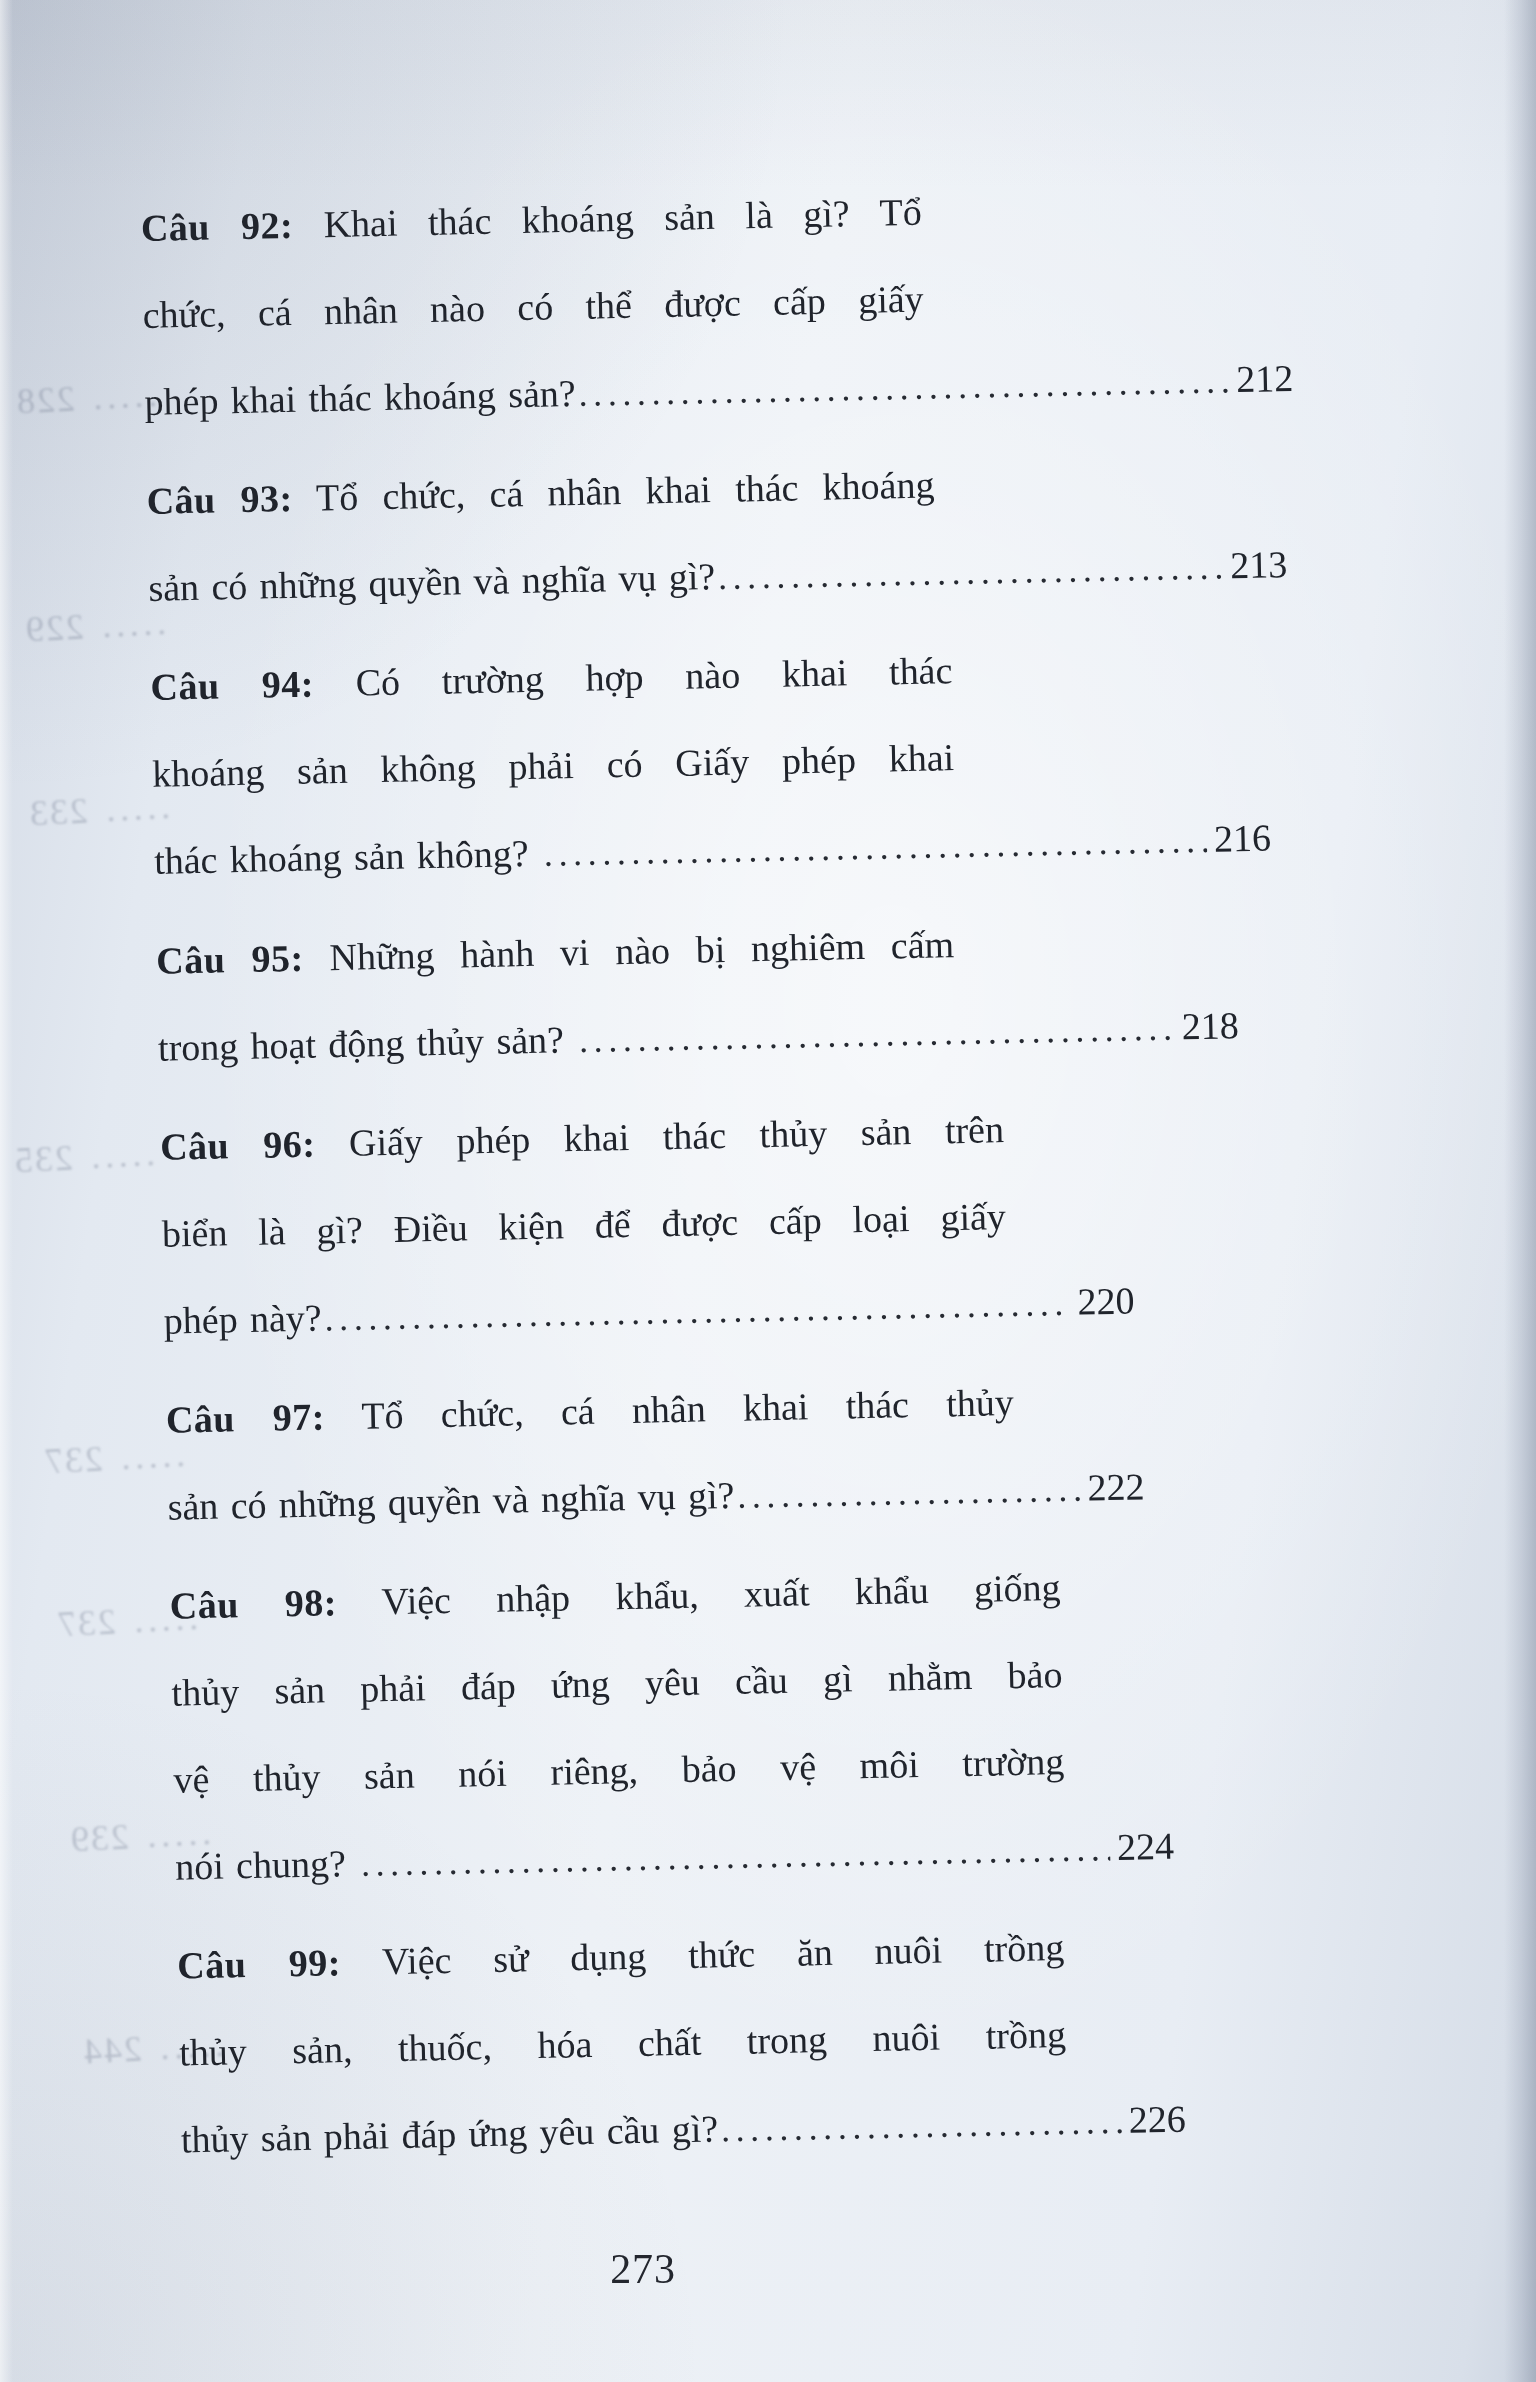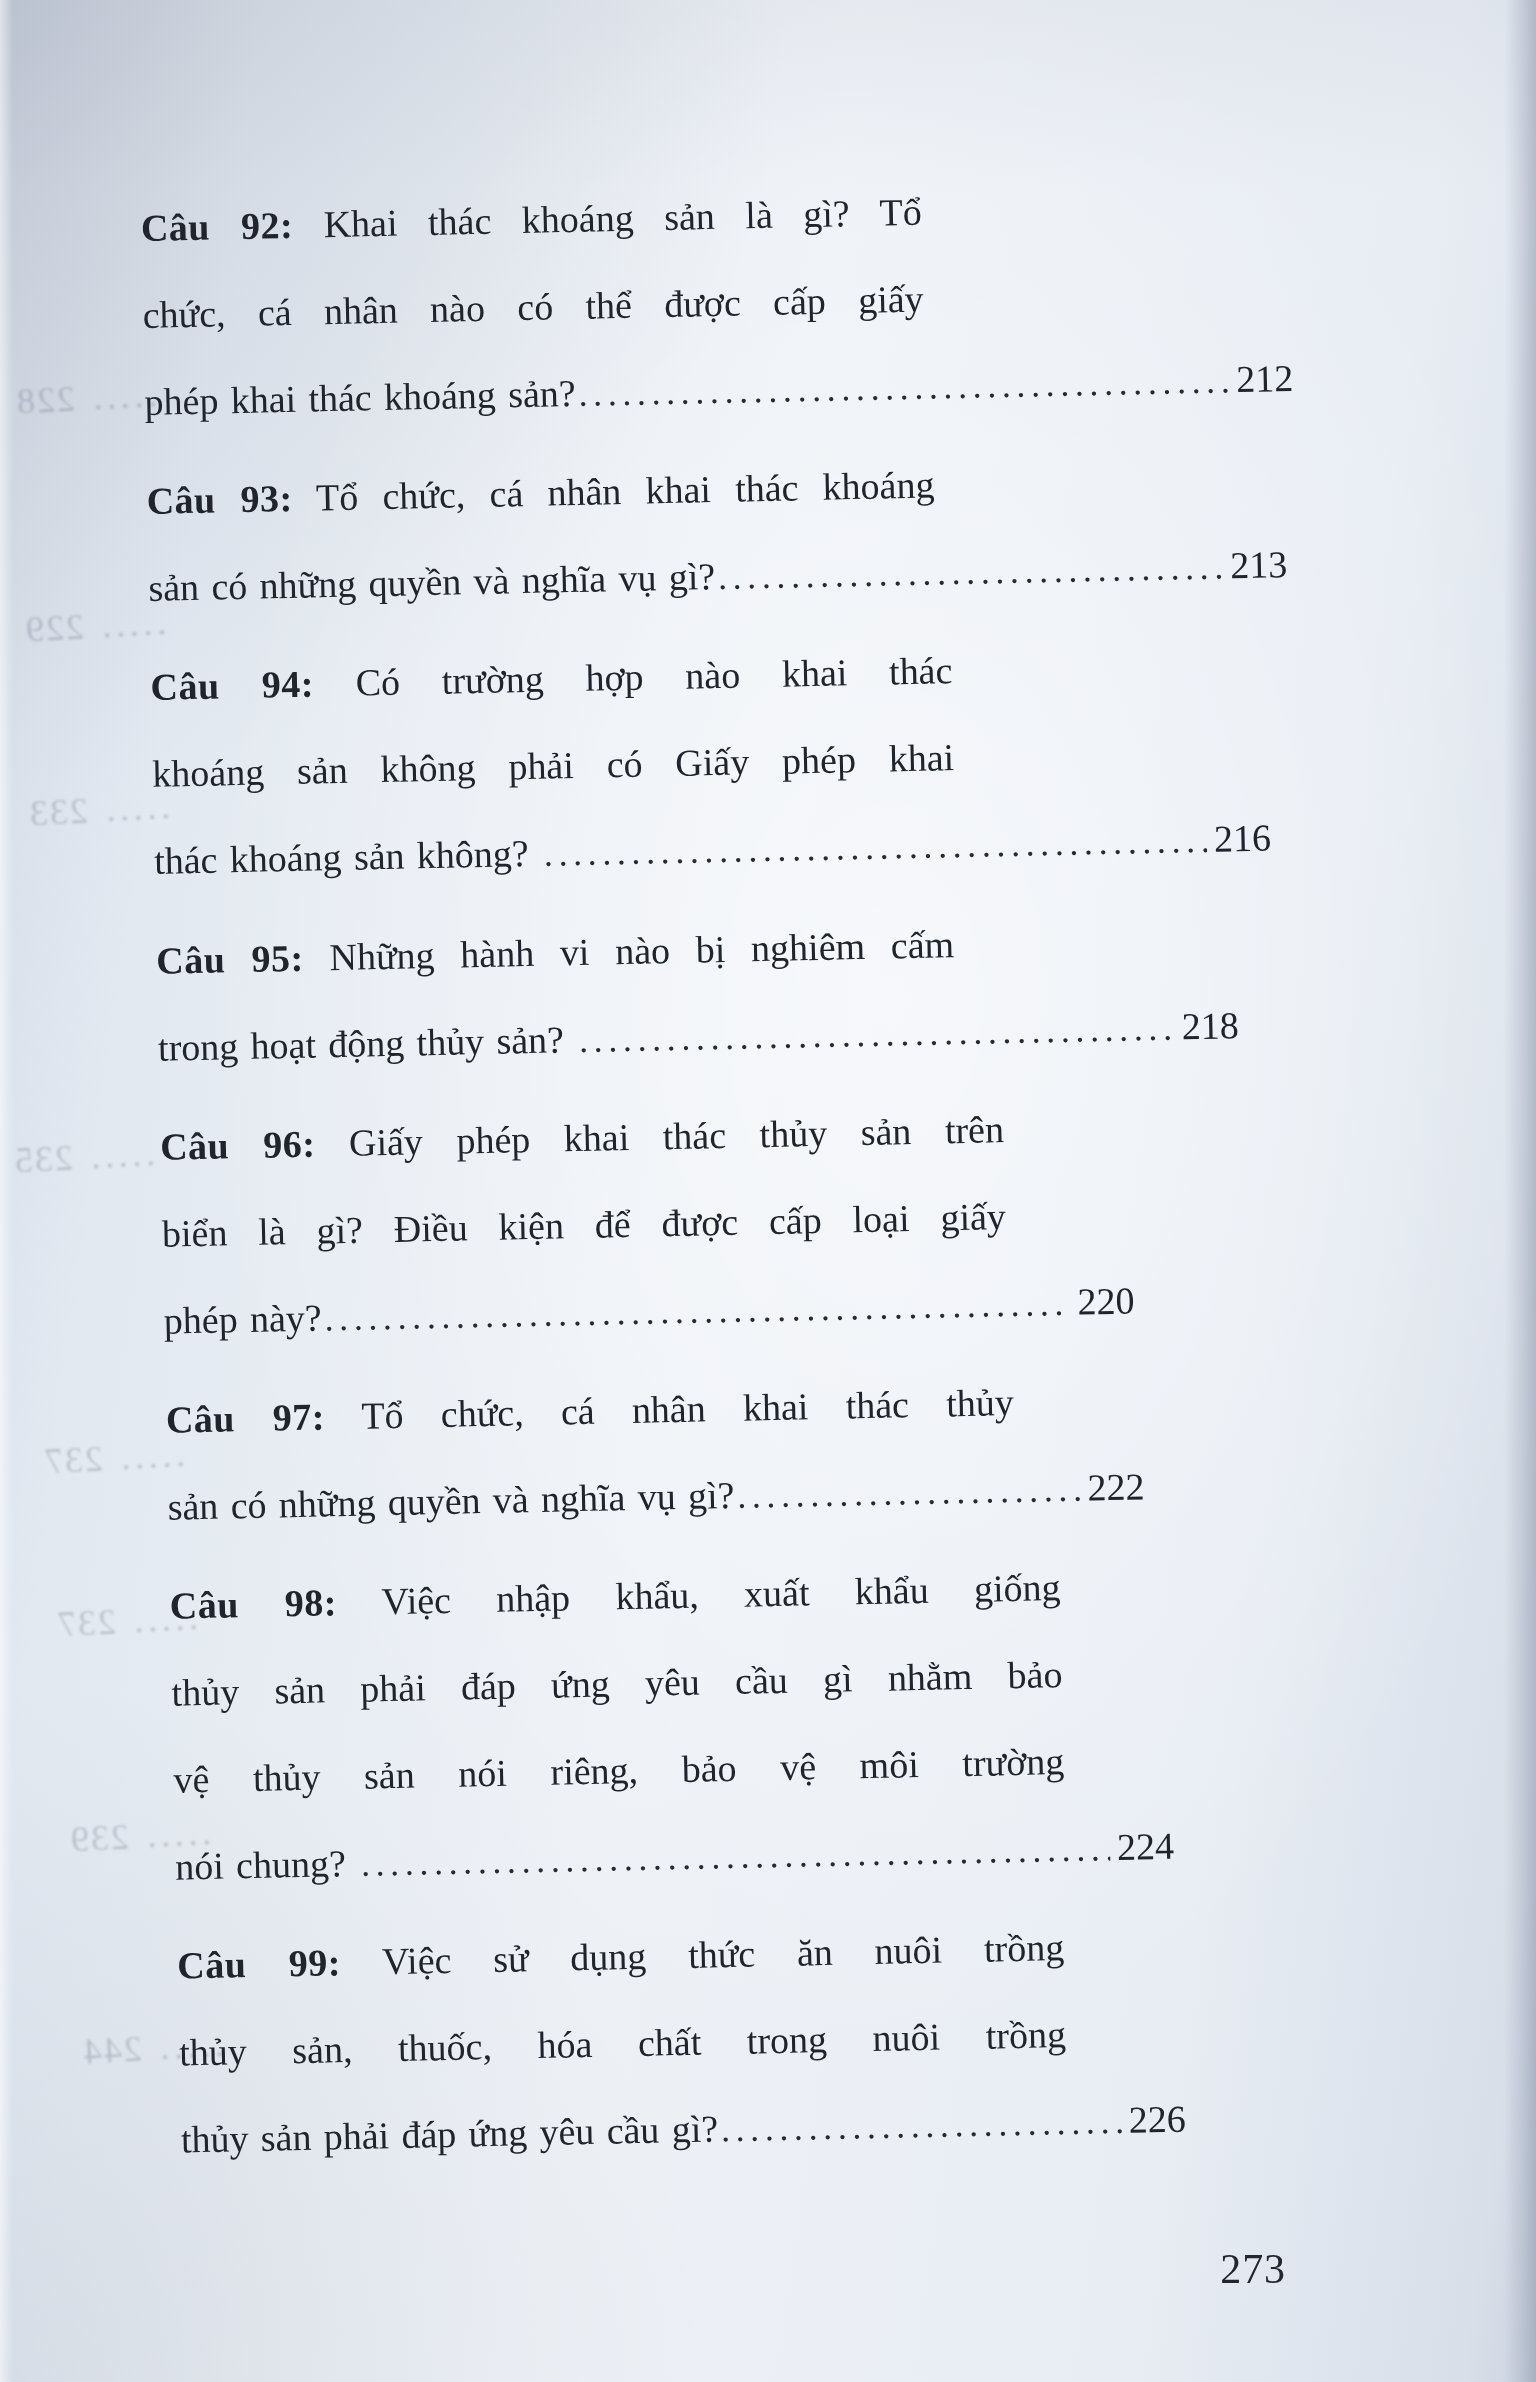--- a/index.html
+++ b/index.html
@@ -86,21 +86,21 @@
   .ghost:nth-of-type(3){left:28px;top:792px;}
   .ghost:nth-of-type(4){left:13px;top:1139px;}
   .ghost:nth-of-type(5){left:43px;top:1440px;}
   .ghost:nth-of-type(6){left:56px;top:1603px;}
   .ghost:nth-of-type(7){left:69px;top:1818px;}
   .ghost:nth-of-type(8){left:82px;top:2030px;}
 
   
   .footer{
     position:absolute;left:0;top:2245px;width:1286px;
-    text-align:right;color:#23262e;
+    text-align:center;color:#23262e;
     font-size:42px;letter-spacing:0.9px;
   }
 </style>
 </head>
 <body>
 
 <div class="photo">
 
   <div class="left-light-strip"></div>
 

